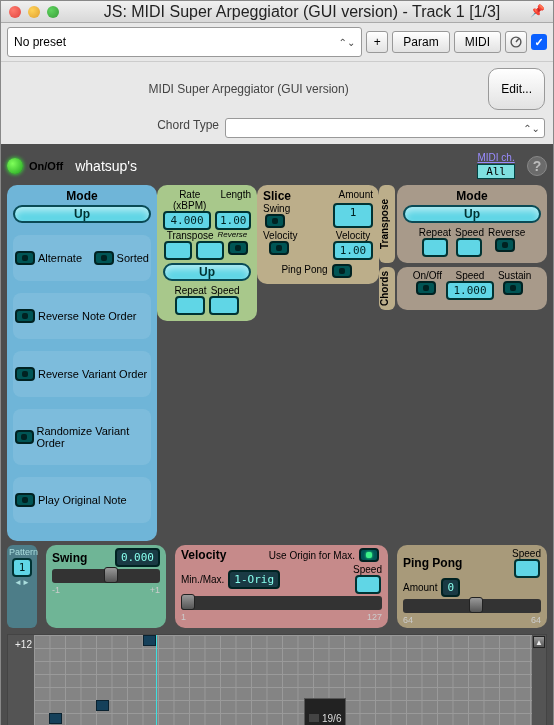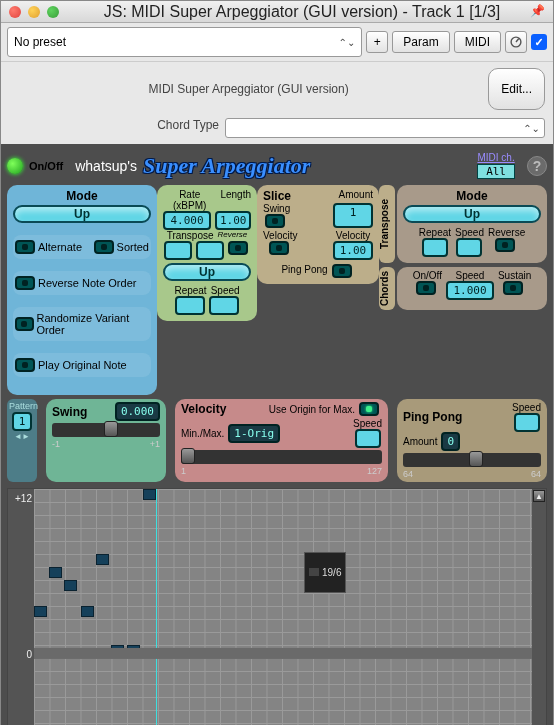--- a/index.html
+++ b/index.html
@@ -40,21 +40,21 @@
 .panel{border-radius:10px;padding:4px 6px 6px}
 .panel h4{font-size:12px;font-weight:bold;color:#000;text-align:center}
 .p-mode{background:#6fb5d8;width:150px}
 .p-rate{background:#a8c88b;width:100px}
 .p-slice{background:#bcae8a;width:122px}
 .p-pp{background:#a89a8a;flex:1}
 .bigbtn{background:#60d6e6;border:2px solid #0a4a55;border-radius:10px;height:18px;display:flex;align-items:center;justify-content:center;font-size:12px;font-weight:bold;color:#033;margin:2px 0 4px;box-shadow:inset 0 4px 6px rgba(255,255,255,.5)}
 .toggle{width:20px;height:14px;border:2px solid #022;border-radius:4px;background:#055;display:inline-flex;align-items:center;justify-content:center;vertical-align:middle;margin-right:3px}
 .toggle.on::after{content:"";width:6px;height:6px;background:#3cf08a;border-radius:2px;box-shadow:0 0 3px #3f8}
 .toggle.off::after{content:"";width:6px;height:6px;background:#022;border-radius:2px}
-.optrow{font-size:11px;color:#000;display:flex;align-items:center;margin:12px 0;background:rgba(255,255,255,.1);border-radius:8px;padding:5px 2px}
+.optrow{font-size:11px;color:#000;display:flex;align-items:center;margin:12px 0;background:rgba(255,255,255,.1);border-radius:8px;padding:16px 2px}
 .numbox{background:#60d6e6;border:2px solid #033;border-radius:4px;font-family:monospace;font-size:11px;padding:1px 3px;color:#022;display:inline-block;text-align:center}
 .lbl{font-size:10px;color:#000;text-align:center;display:block}
 .subrow{display:flex;gap:4px;justify-content:center}
 .vbar{width:16px;text-align:center;font-size:10px;transform:rotate(180deg);writing-mode:vertical-rl;background:#bcae8a;border-radius:6px;padding:4px 0;font-weight:bold}
 .lowpanels{display:flex;gap:9px;margin-top:4px}
 .p-sw{background:#6fb596;border-radius:10px;padding:3px 6px;flex:0 0 120px}
 .p-vel{background:#c68a8a;border-radius:10px;padding:3px 6px;flex:1}
 .p-pong{background:#a89a7a;border-radius:10px;padding:3px 6px;flex:0 0 150px}
 .slider{position:relative;height:14px;background:#333;border-radius:3px;margin:2px 0}
 .slider .thumb{position:absolute;width:14px;height:16px;background:linear-gradient(#999,#555);border:1px solid #222;border-radius:3px;top:-2px}
@@ -117,21 +117,20 @@
   <div class="ctsel">
         <span class="arrow">⌃⌄</span>
       </div>
  </div>
 
  <div class="plugin">
   <div class="phead">
    <div class="led"></div>
    <span class="onoff">On/Off</span>
    <span class="credit">whatsup's</span>
-   <span class="biglogo">Super Arpeggiator</span>
    <div class="midich">
     <div class="midilbl">MIDI ch.</div>
     <div class="midival">All</div>
    </div>
    <div class="help">?</div>
   </div>
 
   <div class="panels">
    <div class="leftcol">
    <div class="panel p-mode">
@@ -140,20 +139,24 @@
     <div class="optrow">
               <span class="toggle off"></span>
               <span>Alternate</span>
               <span style="flex:1"></span>
               <span class="toggle off"></span>
               <span>Sorted</span>
             </div>
     <div class="optrow">
               <span class="toggle off"></span>
               <span>Reverse Note Order</span>
+            </div>
+    <div class="optrow">
+              <span class="toggle off"></span>
+              <span>Reverse Variant Order</span>
             </div>
     <div class="optrow">
               <span class="toggle off"></span>
               <span>Randomize Variant Order</span>
             </div>
     <div class="optrow">
               <span class="toggle off"></span>
               <span>Play Original Note</span>
             </div>
    </div>

